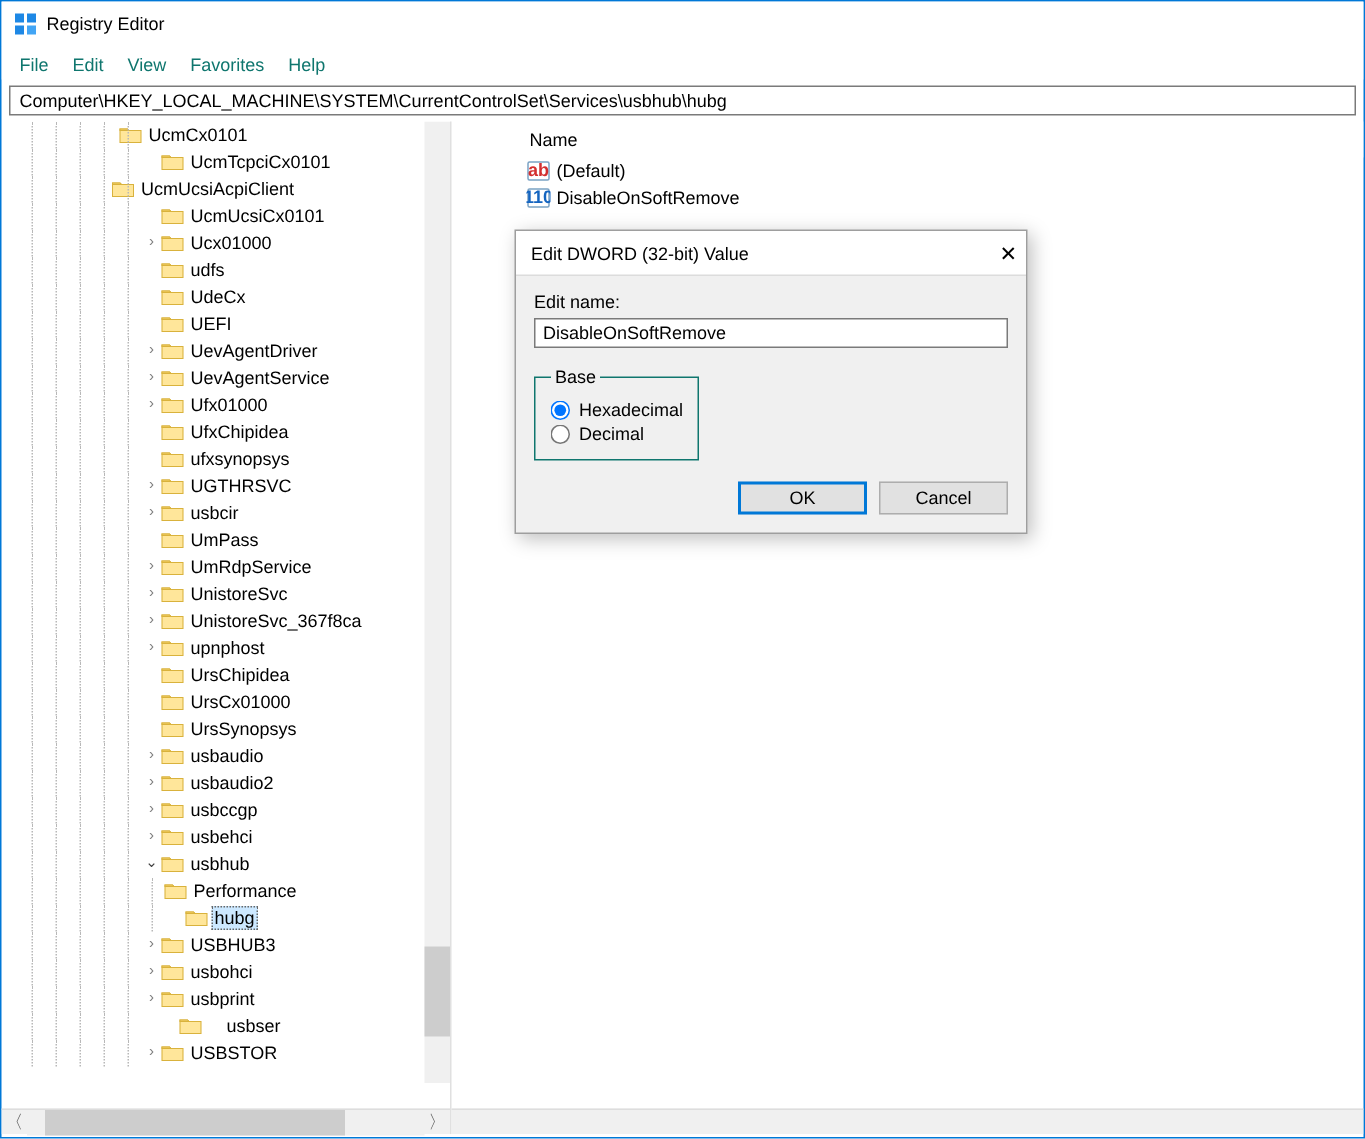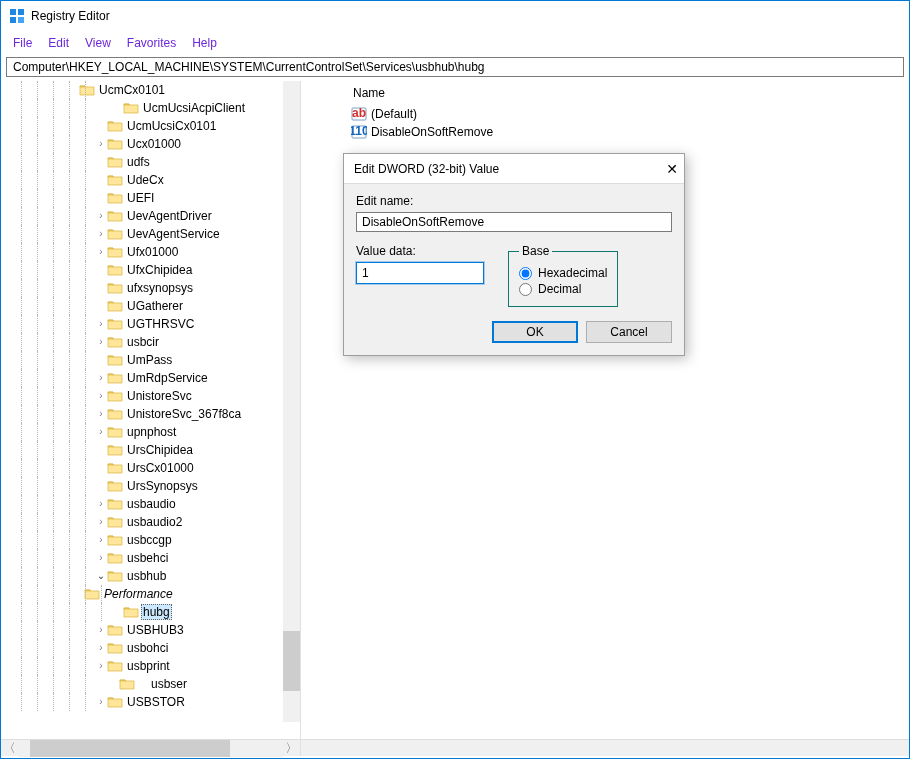--- a/index.html
+++ b/index.html
@@ -1,21 +1,21 @@
 <!DOCTYPE html>
 <html><head>
 <meta charset="utf-8">
 <style>
 * { box-sizing: border-box; margin: 0; padding: 0; font-family: "Segoe UI", Tahoma, sans-serif; font-size: 12px; }
 body { background: #fff; width: 910px; height: 759px; border: 1px solid #0078d7; overflow: hidden; position: relative; }
 .titlebar { height: 30px; display: flex; align-items: center; padding: 0 8px; background: #fff; }
 .titlebar svg { flex: 0 0 auto; }
 .title { margin-left: 6px; color: #000; }
 .menubar { height: 22px; display: flex; align-items: center; padding: 2px 4px 0 4px; gap: 0; background: #fff; }
-.menubar span { padding: 2px 8px; color: #6d28d9; cursor: default; }
+.menubar span { padding: 2px 8px; color: #0f766e; cursor: default; }
 .addrbar { margin: 4px 5px 0 5px; border: 1px solid #7a7a7a; padding: 2px 6px; height: 20px; display: flex; align-items: center; background: #fff; }
 .content { display: flex; height: calc(100% - 30px - 22px - 24px - 6px); margin-top: 4px; }
 .tree-pane { width: 300px; border-right: 1px solid #e0e0e0; position: relative; display:flex; flex-direction:column;}
 .tree-scroll { flex:1; overflow: hidden; position: relative; padding-top: 0; }
 .tree { position: absolute; left: 0; top: 0; width: 100%; }
 .tree-row { display: flex; align-items: center; height: 18px; white-space: nowrap; cursor: default; position: relative; }
 .tree-row .label { padding-left: 2px; }
 .tree-row.selected .label { background: #cce8ff; border: 1px dotted #666; padding: 0 1px; }
 .expander { width: 12px; text-align: center; color: #808080; font-size: 10px; line-height: 12px; }
 .expander.open { color: #404040; }
@@ -87,21 +87,36 @@
             <div class="guide" style="left: 84px;"></div>
             <span class="expander"></span>
             <span class="folder">
               <svg width="16" height="14" viewBox="0 0 16 14">
                 <path d="M1 3 L1 12 L15 12 L15 4 L7 4 L6 3 Z" fill="#ffe69a" stroke="#d9b23c" stroke-width="0.7"></path>
                 <path d="M1 3 L6 3 L7 4 L1 4 Z" fill="#f5d36b" stroke="#d9b23c" stroke-width="0.7"></path>
               </svg>
             </span>
             <span class="label">UcmCx0101</span>
           </div>
-          <div class="tree-row" style="padding-left: 110px;">
+          <div class="tree-row" style="padding-left: 94px;">
+            <div class="guide" style="left: 20px;"></div>
+            <div class="guide" style="left: 36px;"></div>
+            <div class="guide" style="left: 52px;"></div>
+            <div class="guide" style="left: 68px;"></div>
+            <div class="guide" style="left: 84px;"></div>
+            <span class="expander"></span>
+            <span class="folder">
+              <svg width="16" height="14" viewBox="0 0 16 14">
+                <path d="M1 3 L1 12 L15 12 L15 4 L7 4 L6 3 Z" fill="#ffe69a" stroke="#d9b23c" stroke-width="0.7"></path>
+                <path d="M1 3 L6 3 L7 4 L1 4 Z" fill="#f5d36b" stroke="#d9b23c" stroke-width="0.7"></path>
+              </svg>
+            </span>
+            <span class="label">UcmTcpciCx0101</span>
+          </div>
+          <div class="tree-row" style="padding-left: 61px;">
             <div class="guide" style="left: 20px;"></div>
             <div class="guide" style="left: 36px;"></div>
             <div class="guide" style="left: 52px;"></div>
             <div class="guide" style="left: 68px;"></div>
             <div class="guide" style="left: 84px;"></div>
             <span class="expander"></span>
             <span class="folder">
               <svg width="16" height="14" viewBox="0 0 16 14">
                 <path d="M1 3 L1 12 L15 12 L15 4 L7 4 L6 3 Z" fill="#ffe69a" stroke="#d9b23c" stroke-width="0.7"></path>
                 <path d="M1 3 L6 3 L7 4 L1 4 Z" fill="#f5d36b" stroke="#d9b23c" stroke-width="0.7"></path>
@@ -258,35 +273,20 @@
               </svg>
             </span>
             <span class="label">ufxsynopsys</span>
           </div>
           <div class="tree-row" style="padding-left: 94px;">
             <div class="guide" style="left: 20px;"></div>
             <div class="guide" style="left: 36px;"></div>
             <div class="guide" style="left: 52px;"></div>
             <div class="guide" style="left: 68px;"></div>
             <div class="guide" style="left: 84px;"></div>
-            <span class="expander"></span>
-            <span class="folder">
-              <svg width="16" height="14" viewBox="0 0 16 14">
-                <path d="M1 3 L1 12 L15 12 L15 4 L7 4 L6 3 Z" fill="#ffe69a" stroke="#d9b23c" stroke-width="0.7"></path>
-                <path d="M1 3 L6 3 L7 4 L1 4 Z" fill="#f5d36b" stroke="#d9b23c" stroke-width="0.7"></path>
-              </svg>
-            </span>
-            <span class="label">UGatherer</span>
-          </div>
-          <div class="tree-row" style="padding-left: 94px;">
-            <div class="guide" style="left: 20px;"></div>
-            <div class="guide" style="left: 36px;"></div>
-            <div class="guide" style="left: 52px;"></div>
-            <div class="guide" style="left: 68px;"></div>
-            <div class="guide" style="left: 84px;"></div>
             <span class="expander">›</span>
             <span class="folder">
               <svg width="16" height="14" viewBox="0 0 16 14">
                 <path d="M1 3 L1 12 L15 12 L15 4 L7 4 L6 3 Z" fill="#ffe69a" stroke="#d9b23c" stroke-width="0.7"></path>
                 <path d="M1 3 L6 3 L7 4 L1 4 Z" fill="#f5d36b" stroke="#d9b23c" stroke-width="0.7"></path>
               </svg>
             </span>
             <span class="label">UGTHRSVC</span>
           </div>
           <div class="tree-row" style="padding-left: 94px;">
@@ -492,21 +492,21 @@
             <div class="guide" style="left: 84px;"></div>
             <span class="expander open">⌄</span>
             <span class="folder">
               <svg width="16" height="14" viewBox="0 0 16 14">
                 <path d="M1 3 L1 12 L15 12 L15 4 L7 4 L6 3 Z" fill="#ffe69a" stroke="#d9b23c" stroke-width="0.7"></path>
                 <path d="M1 3 L6 3 L7 4 L1 4 Z" fill="#f5d36b" stroke="#d9b23c" stroke-width="0.7"></path>
               </svg>
             </span>
             <span class="label">usbhub</span>
           </div>
-          <div class="tree-row" style="padding-left: 71px; font-style: italic;">
+          <div class="tree-row" style="padding-left: 96px;">
             <div class="guide" style="left: 20px;"></div>
             <div class="guide" style="left: 36px;"></div>
             <div class="guide" style="left: 52px;"></div>
             <div class="guide" style="left: 68px;"></div>
             <div class="guide" style="left: 84px;"></div>
             <div class="guide" style="left: 100px;"></div>
             <span class="expander"></span>
             <span class="folder">
               <svg width="16" height="14" viewBox="0 0 16 14">
                 <path d="M1 3 L1 12 L15 12 L15 4 L7 4 L6 3 Z" fill="#ffe69a" stroke="#d9b23c" stroke-width="0.7"></path>
@@ -648,24 +648,20 @@
 
 <div class="dialog">
   <div class="dlg-title">
     <span>Edit DWORD (32-bit) Value</span>
     <span style="font-size:14px;">✕</span>
   </div>
   <div class="dlg-body">
     <span class="dlg-label">Edit name:</span>
     <input class="nameField" readonly="" value="DisableOnSoftRemove" style="">
     <div class="row2">
-      <div>
-        <span class="dlg-label">Value data:</span>
-        <input class="dataField" value="1" style="">
-      </div>
       <fieldset class="fieldset">
         <legend>Base</legend>
         <label class="radio">
             <input type="radio" name="base" checked="" style="">
             <span>Hexadecimal</span>
           </label>
         <label class="radio">
             <input type="radio" name="base" style="">
             <span>Decimal</span>
           </label>

